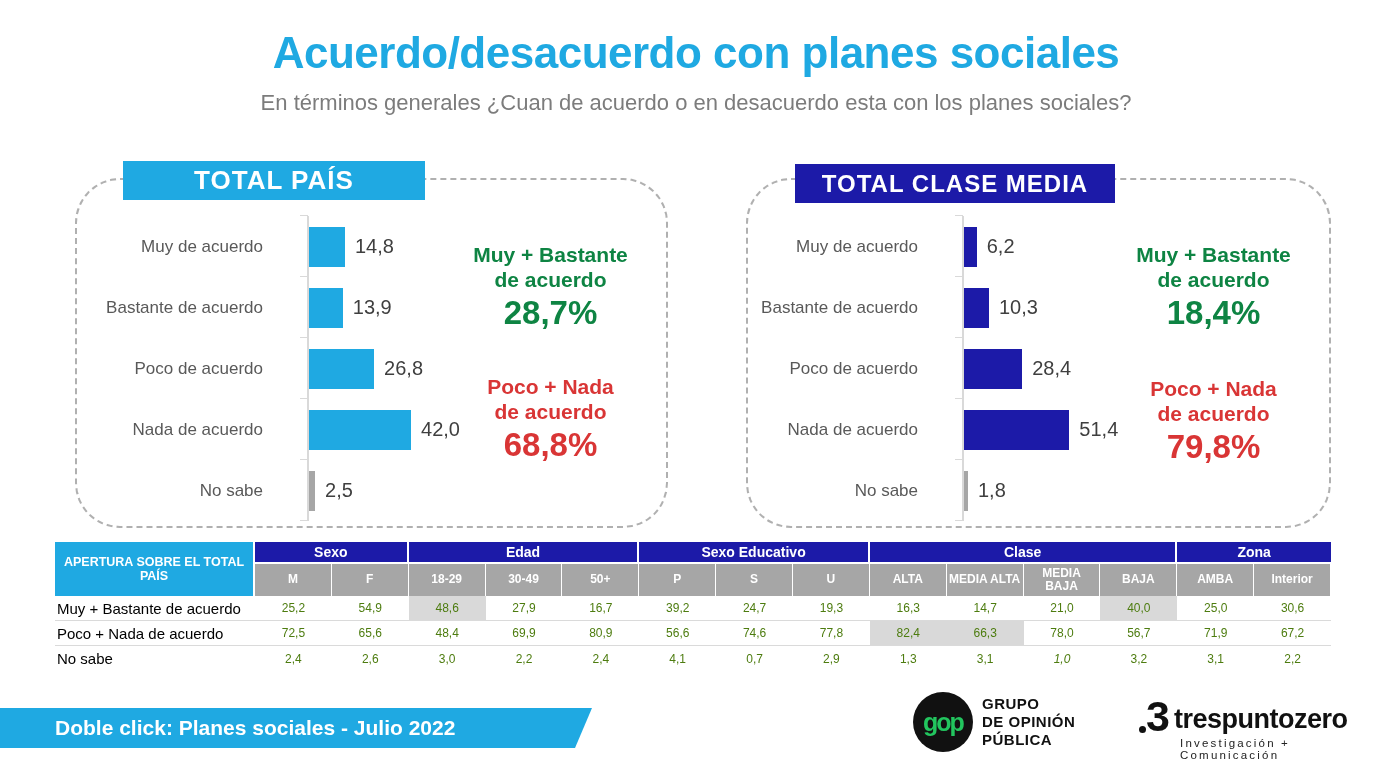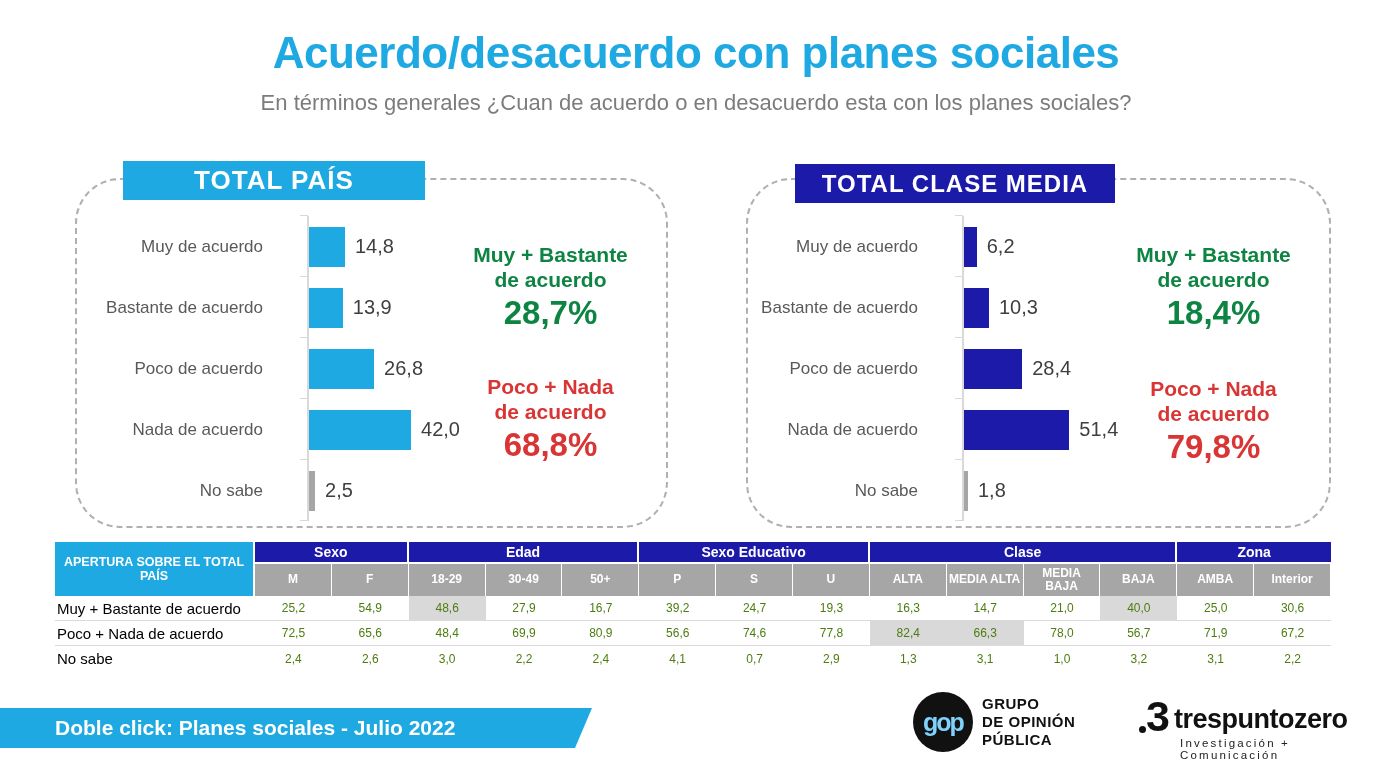--- a/index.html
+++ b/index.html
@@ -66,21 +66,21 @@
   .hl{background:var(--hl);}
 
   .banner{position:absolute; left:0; top:708px; width:592px; height:40px; background:var(--cyan);
     clip-path:polygon(0 0,100% 0,calc(100% - 17px) 100%,0 100%);
     display:flex; align-items:center; padding-left:55px;
     color:#fff; font-weight:bold; font-size:21px;}
 
   .gop{position:absolute; left:913px; top:692px; display:flex; align-items:center;}
   .gop-circle{width:60px; height:60px; border-radius:50%; background:#111;
     display:flex; align-items:center; justify-content:center;
-    color:#7dd3fc; font-weight:bold; font-size:25px; letter-spacing:-2px;}
+    color:#22c55e; font-weight:bold; font-size:25px; letter-spacing:-2px;}
   .gop-text{margin-left:9px; font-weight:bold; font-size:15px; line-height:1.2;
     color:#111; letter-spacing:0.5px;}
 
   .tpz{position:absolute; left:1146px; top:698px; color:#111;}
   .tpz-top{display:flex; align-items:flex-end;}
   .tpz-glyph{position:relative; font-size:43px; font-weight:bold; line-height:0.85; padding-right:4px;}
   .tpz-dot{position:absolute; left:-7px; bottom:2px; width:7px; height:7px; border-radius:50%; background:#111;}
   .tpz-name{font-size:27px; font-weight:bold; letter-spacing:-0.5px;}
   .tpz-tag{font-size:11.5px; letter-spacing:2.2px; color:#222; margin-top:2px; margin-left:34px;}
 </style>
@@ -250,21 +250,21 @@
       <div class="tv" style="grid-area: 5 / 2;">2,4</div>
       <div class="tv" style="grid-area: 5 / 3;">2,6</div>
       <div class="tv" style="grid-area: 5 / 4;">3,0</div>
       <div class="tv" style="grid-area: 5 / 5;">2,2</div>
       <div class="tv" style="grid-area: 5 / 6;">2,4</div>
       <div class="tv" style="grid-area: 5 / 7;">4,1</div>
       <div class="tv" style="grid-area: 5 / 8;">0,7</div>
       <div class="tv" style="grid-area: 5 / 9;">2,9</div>
       <div class="tv" style="grid-area: 5 / 10;">1,3</div>
       <div class="tv" style="grid-area: 5 / 11;">3,1</div>
-      <div class="tv" style="grid-area: 5 / 12;">1,0</div>
+      <div class="tv" style="grid-area: 5 / 12; font-style: italic;">1,0</div>
       <div class="tv" style="grid-area: 5 / 13;">3,2</div>
       <div class="tv" style="grid-area: 5 / 14;">3,1</div>
       <div class="tv" style="grid-area: 5 / 15;">2,2</div>
     </div>
 
   <div class="banner">
     <span>Doble click: Planes sociales - Julio 2022</span>
   </div>
 
   <div class="gop">

